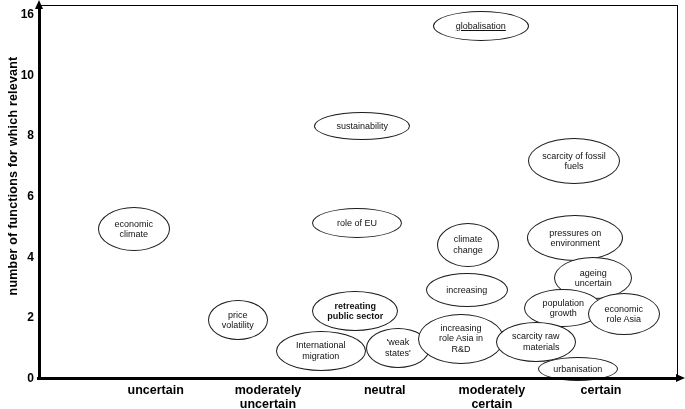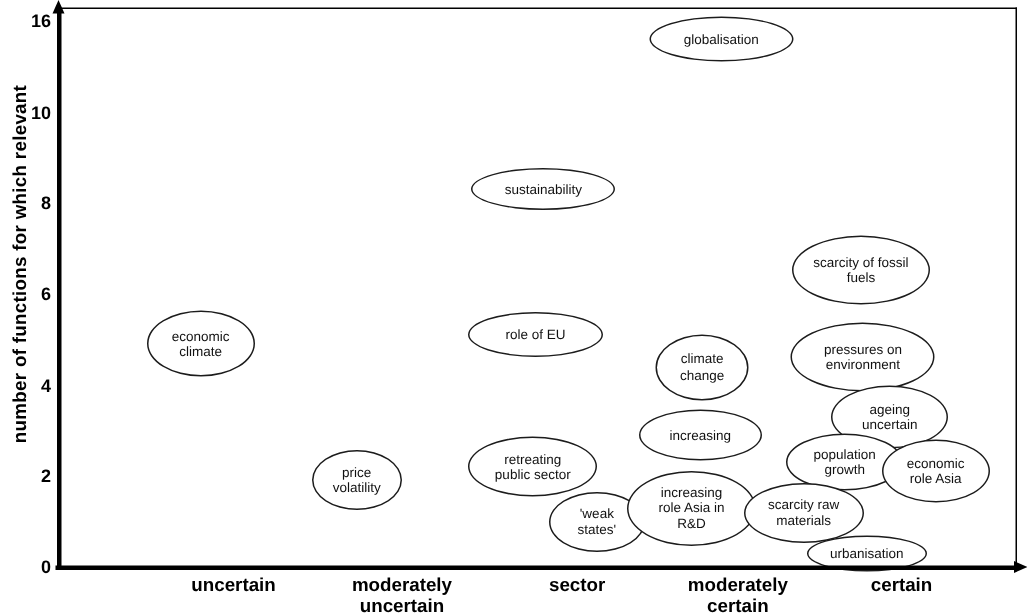--- a/index.html
+++ b/index.html
@@ -48,48 +48,50 @@
 </head>
 <body>
 
 <div id="stage">
   <div class="y-title">number of functions for which relevant</div>
 
   <div id="plot">
     <div class="border-top"></div>
     <div class="border-right"></div>
 
-  <div class="bubble" style="width: 96px; height: 30px; left: 392.858px; top: 6.13333px;">globalisation</div>
+  <div class="bubble" style="width: 96px; height: 30px; left: 392.858px; top: 6.13333px; text-decoration: underline;">globalisation</div>
       <div class="bubble" style="width: 96px; height: 28px; left: 274.19px; top: 107.233px;">sustainability</div>
-      <div class="bubble" style="width: 92px; height: 46px; left: 488.006px; top: 152px;">scarcity of fossil
+      <div class="bubble" style="width: 92px; height: 46px; left: 488.006px; top: 133px;">scarcity of fossil
 fuels</div>
       <div class="bubble" style="width: 72px; height: 44px; left: 57.786px; top: 202.367px;">economic
 climate</div>
       <div class="bubble" style="width: 90px; height: 30px; left: 272.086px; top: 203.3px;">role of EU</div>
       <div class="bubble" style="width: 62px; height: 44px; left: 397.098px; top: 217.533px;">climate
 change</div>
       <div class="bubble" style="width: 96px; height: 46px; left: 487.282px; top: 210.467px;">pressures on
 environment</div>
       <div class="bubble" style="width: 78px; height: 42px; left: 514.146px; top: 251.9px;">ageing
 uncertain</div>
       <div class="bubble" style="width: 82px; height: 34px; left: 385.822px; top: 268.033px;">increasing</div>
-      <div class="bubble" style="width: 86px; height: 40px; left: 272.172px; top: 286.267px;">retreating
+      <div class="bubble" style="width: 86px; height: 40px; left: 272.172px; top: 286.267px; font-weight: bold;">retreating
 public sector</div>
       <div class="bubble" style="width: 60px; height: 40px; left: 167.78px; top: 295.367px;">price
 volatility</div>
       <div class="bubble" style="width: 78px; height: 38px; left: 484.16px; top: 284.233px;">population
 growth</div>
       <div class="bubble" style="width: 72px; height: 42px; left: 547.77px; top: 288.3px;">economic
 role Asia</div>
       <div class="bubble" style="width: 64px; height: 40px; left: 325.918px; top: 322.667px;">'weak
 states'</div>
+      <div class="bubble" style="width: 90px; height: 40px; left: 235.72px; top: 325.7px;">International
+migration</div>
       <div class="bubble" style="width: 86px; height: 50px; left: 378.08px; top: 308.567px;">increasing
 role Asia in
 R&amp;D</div>
-      <div class="bubble" style="width: 80px; height: 40px; left: 455.726px; top: 316.6px;">scarcity raw
+      <div class="bubble" style="width: 80px; height: 40px; left: 455.726px; top: 316.6px; text-align: right;">scarcity raw
 materials</div>
       <div class="bubble" style="width: 80px; height: 24px; left: 497.834px; top: 351.9px;">urbanisation</div>
     </div>
 
   <div class="y-axis"></div>
   <div class="y-arrow"></div>
   <div class="x-axis"></div>
   <div class="x-arrow"></div>
 
   <div id="yticks">
@@ -98,18 +100,18 @@
       <div class="ytick" style="left: 8px; top: 256.667px;">4</div>
       <div class="ytick" style="left: 8px; top: 196px;">6</div>
       <div class="ytick" style="left: 8px; top: 135.333px;">8</div>
       <div class="ytick" style="left: 8px; top: 74.6667px;">10</div>
       <div class="ytick" style="left: 8px; top: 14px;">16</div>
     </div>
   <div id="xcats">
       <div class="xcat" style="left: 135.7px;">uncertain</div>
       <div class="xcat" style="left: 247.988px;">moderately
 uncertain</div>
-      <div class="xcat" style="left: 364.742px;">sector</div>
+      <div class="xcat" style="left: 364.742px;">neutral</div>
       <div class="xcat" style="left: 471.926px;">moderately
 certain</div>
       <div class="xcat" style="left: 581.024px;">certain</div>
     </div>
 </div>
 
 </body></html>

